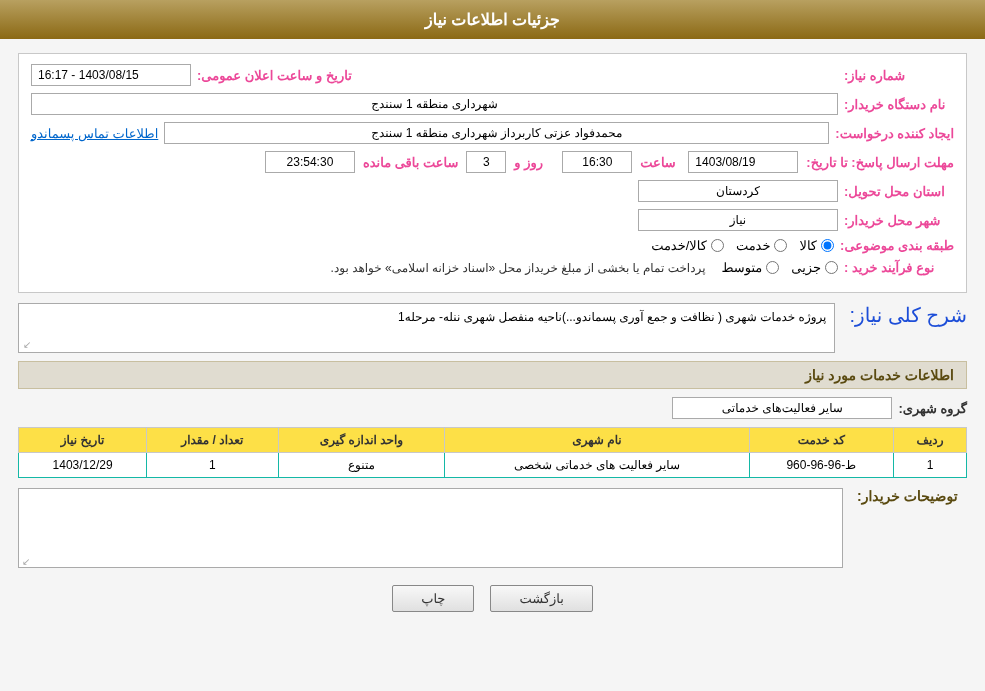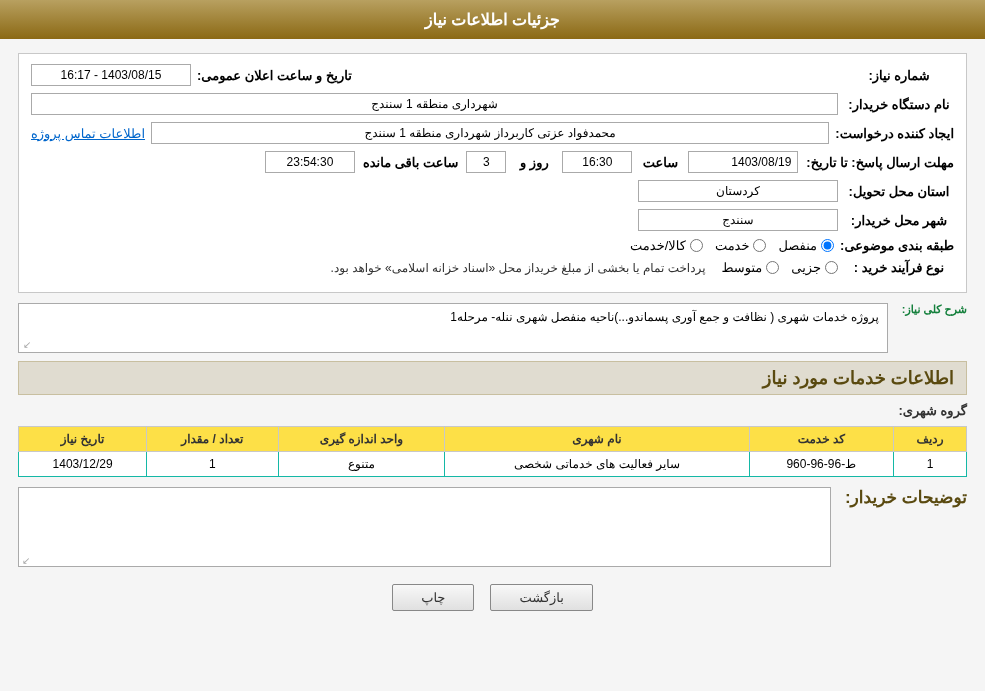--- a/index.html
+++ b/index.html
@@ -35,25 +35,25 @@
       margin-bottom: 10px;
     }
     .form-row {
       display: flex;
       align-items: center;
       margin-bottom: 7px;
       gap: 6px;
       flex-wrap: wrap;
     }
     .field-label {
-      color: #000000;
+      color: #ec4899;
       font-weight: bold;
       white-space: nowrap;
       min-width: 110px;
-      text-align: center;
+      text-align: left;
     }
     .field-value {
       border: 1px solid #aaa;
       padding: 3px 6px;
       background: #fff;
       min-width: 80px;
       font-size: 12px;
       text-align: center;
       direction: rtl;
     }
@@ -68,21 +68,21 @@
       text-align: center;
     }
     .section-divider {
       background: #e0dcd0;
       border: 1px solid #c8bfa0;
       color: #5a4a10;
       font-weight: bold;
       text-align: right;
       padding: 5px 12px;
       margin-bottom: 8px;
-      font-size: 18px;
+      font-size: 14px;
     }
     .radio-group {
       display: flex;
       align-items: center;
       gap: 12px;
       direction: rtl;
     }
     .radio-group label {
       display: flex;
       align-items: center;
@@ -174,61 +174,61 @@
   </div>
 
   <div class="content-area">
 
     <div class="form-section">
 
       <div class="form-row">
         <span class="field-label">شماره نیاز:</span>
         <span style="flex:1"></span>
         <span class="field-label">تاریخ و ساعت اعلان عمومی:</span>
-        <span class="field-value" style="min-width:160px;text-align:center;">1403/08/15 - 16:17</span>
+        <span class="field-value" style="min-width:160px;text-align:left;">1403/08/15 - 16:17</span>
       </div>
 
       <div class="form-row">
         <span class="field-label">نام دستگاه خریدار:</span>
         <span class="field-value field-value-wide">شهرداری منطقه 1 سنندج</span>
       </div>
 
       <div class="form-row">
         <span class="field-label">ایجاد کننده درخواست:</span>
         <span class="field-value field-value-wide">محمدفواد عزتی کاربرداز شهرداری منطقه 1 سنندج</span>
-        <span class="link-style">اطلاعات تماس پروژه</span>
+        <span class="link-style">اطلاعات تماس پسماندو</span>
       </div>
 
       <div class="form-row timer-row">
         <span class="field-label">مهلت ارسال پاسخ: تا تاریخ:</span>
-        <span class="field-value" style="min-width:110px;text-align:right;">1403/08/19</span>
+        <span class="field-value" style="min-width:110px;text-align:left;">1403/08/19</span>
         <span class="field-label" style="min-width:40px;">ساعت</span>
         <span class="field-value" style="min-width:70px;text-align:center;">16:30</span>
         <span class="field-label" style="min-width:40px;">روز و</span>
         <span class="field-value" style="min-width:40px;text-align:center;">3</span>
         <span class="field-label" style="min-width:90px;">ساعت باقی مانده</span>
         <span class="field-value" style="min-width:90px;text-align:center;">23:54:30</span>
       </div>
 
       <div class="form-row">
         <span class="field-label">استان محل تحویل:</span>
         <span class="field-value field-value-mid">کردستان</span>
       </div>
 
       <div class="form-row">
         <span class="field-label">شهر محل خریدار:</span>
-        <span class="field-value field-value-mid">سنندج</span>
+        <span class="field-value field-value-mid">نیاز</span>
       </div>
 
       <div class="form-row">
         <span class="field-label">طبقه بندی موضوعی:</span>
         <div class="radio-group">
           <label>
             <input type="radio" name="category" value="کالا" checked="" style="">
-            <span>منفصل</span>
+            <span>کالا</span>
           </label>
           <label>
             <input type="radio" name="category" value="خدمت" style="">
             <span>خدمت</span>
           </label>
           <label>
             <input type="radio" name="category" value="کالا/خدمت" style="">
             <span>کالا/خدمت</span>
           </label>
         </div>
@@ -245,33 +245,34 @@
             <input type="radio" name="purchase_type" value="متوسط" style="">
             <span>متوسط</span>
           </label>
         </div>
         <span style="margin-right:10px;font-size:12px;color:#333;">پرداخت تمام یا بخشی از مبلغ خریداز محل «اسناد خزانه اسلامی» خواهد بود.</span>
       </div>
 
     </div>
 
     <div class="form-row" style="margin-bottom:8px;align-items:flex-start;">
-      <span style="font-weight:bold;color:#15803d;font-size:11px;white-space:nowrap;">شرح کلی نیاز:</span>
+      <span style="font-weight:normal;color:#1d4ed8;font-size:20px;white-space:nowrap;">شرح کلی نیاز:</span>
       <div style="flex:1;margin-right:8px;">
         <div class="desc-box">
           <span>پروژه خدمات شهری ( نظافت و جمع آوری پسماندو...)ناحیه منفصل شهری ننله- مرحله1</span>
           <div style="position:absolute;bottom:2px;left:4px;font-size:10px;color:#aaa;">↙</div>
         </div>
       </div>
     </div>
 
     <div class="section-divider">اطلاعات خدمات مورد نیاز</div>
 
     <div class="form-row" style="margin-bottom:8px;">
       <span style="font-weight:bold;color:#333;white-space:nowrap;">گروه شهری:</span>
+      <span class="field-value" style="min-width:220px;">سایر فعالیت‌های خدماتی</span>
     </div>
 
     <table class="table-section">
       <thead>
         <tr>
           <th>ردیف</th>
           <th>کد خدمت</th>
           <th>نام شهری</th>
           <th>واحد اندازه گیری</th>
           <th>تعداد / مقدار</th>
@@ -284,21 +285,21 @@
       <td>ط-96-96-960</td>
       <td>سایر فعالیت های خدماتی شخصی</td>
       <td>متنوع</td>
       <td>1</td>
       <td>1403/12/29</td>
     </tr>
         </tbody>
     </table>
 
     <div class="form-row" style="align-items:flex-start;margin-bottom:8px;">
-      <span style="font-weight:bold;color:#5a4a10;font-size:17px;white-space:nowrap;min-width:110px;text-align:left;">توضیحات خریدار:</span>
+      <span style="font-weight:bold;color:#5a4a10;font-size:14px;white-space:nowrap;min-width:110px;text-align:left;">توضیحات خریدار:</span>
       <div style="flex:1;margin-right:8px;position:relative;">
         <textarea class="textarea-field" style=""></textarea>
         <div style="position:absolute;bottom:4px;left:4px;font-size:10px;color:#aaa;">↙</div>
       </div>
     </div>
 
     <div class="button-row">
       <button class="btn btn-back">بازگشت</button>
       <button class="btn btn-print">چاپ</button>
     </div>

